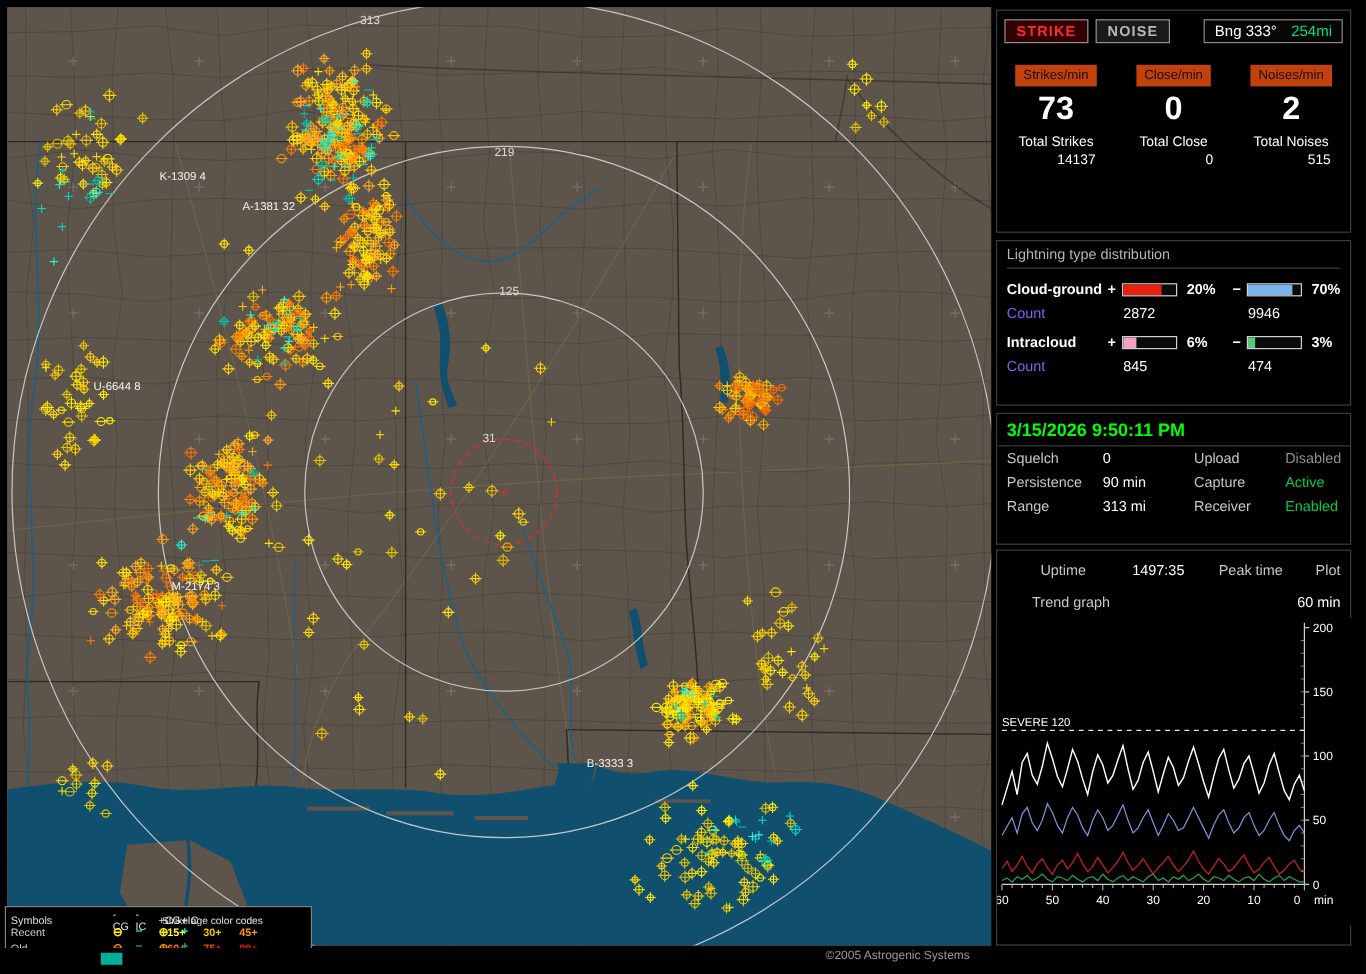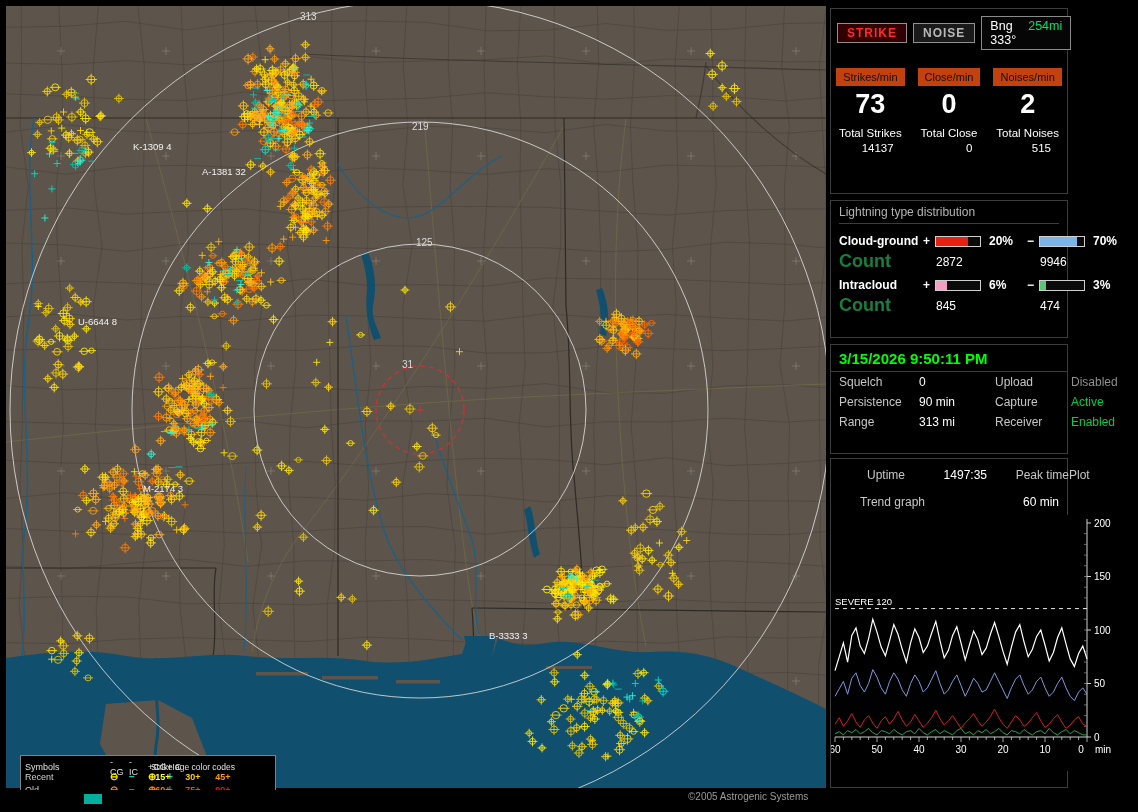--- a/index.html
+++ b/index.html
@@ -2,36 +2,36 @@
 <html><head>
 <meta charset="utf-8">
 <style>
   html,body{margin:0;padding:0;background:#000;width:1138px;height:812px;overflow:hidden;
     font-family:"Liberation Sans",sans-serif;}
   #stage{position:relative;width:1138px;height:812px;background:#000;}
   #map{position:absolute;left:6px;top:6px;width:820px;height:782px;background:#5d554c;}
   #map svg{display:block;}
   svg text{font-family:"Liberation Sans",sans-serif;}
   
-  #legend{position:absolute;left:20px;top:755px;width:256px;height:44px;background:#000;
+  #legend{position:absolute;left:4px;top:755px;width:256px;height:44px;background:#000;
     border:1px solid #808080;box-sizing:border-box;padding:1px 3px;}
   .lg-row{display:grid;grid-template-columns:42px 19px 19px 19px 25px 30px 30px 30px;
     align-items:center;height:13px;font-size:9px;color:#cfcfcf;}
   .lg-head{color:#e0e0e0;}
   .lg-c0{padding-left:1px;}
   .lg-s{text-align:center;font-weight:bold;font-size:10px;margin-left:44px;}
   .lg-title{grid-column:6/9;font-size:8.5px;text-align:center;color:#e0e0e0;}
   .lg-a{text-align:center;font-weight:bold;}
   
   #bottombar{position:absolute;left:0;top:790px;width:1138px;height:22px;background:#000;}
   #task-chip{position:absolute;left:84px;top:4px;width:18px;height:10px;background:#00b09c;}
   #copyright{position:absolute;left:688px;top:1px;color:#9a9a9a;font-size:10px;}
   
   #panel{position:absolute;left:830px;top:6px;width:302px;height:784px;background:#000;}
-  .sec{position:absolute;left:0;width:238px;border:1px solid #3c3c3c;background:#000;box-sizing:border-box;}
+  .sec{position:absolute;left:0;width:296px;border:1px solid #3c3c3c;background:#000;box-sizing:border-box;}
   .sec1{top:2px;height:186px;}
   .sec2{top:194px;height:138px;padding:4px 8px;}
   .sec3{top:338px;height:110px;}
   .sec4{top:452px;height:330px;padding-top:6px;text-align:right;}
   .row-top{display:flex;align-items:center;gap:6px;padding:7px 6px 0 6px;}
   .btn{font-weight:bold;font-size:12px;letter-spacing:1px;padding:2px 9px;border:1px solid #909090;cursor:pointer;font-family:inherit;}
   .btn-strike{color:#ff2a2a;background:#320000;}
   .btn-noise{color:#b8b8b8;background:#1a1a1a;}
   .bng{margin-left:auto;border:1px solid #8a8a8a;background:#060606;padding:2px 8px;font-size:12.5px;
     font-weight:normal;display:flex;gap:12px;}
@@ -47,21 +47,21 @@
   .row-tvals{display:flex;margin-top:3px;}
   .row-tvals span{flex:1;text-align:right;padding-right:16px;color:#fff;font-size:11.5px;box-sizing:border-box;}
   .dist-title{color:#b4b4b4;font-size:12px;border-bottom:1px solid #3c3c3c;padding-bottom:4px;margin-bottom:7px;}
   .dist-row{display:grid;grid-template-columns:84px 12px 50px 42px 12px 50px 38px;align-items:center;height:20px;}
   .dist-row .dn{color:#fff;font-weight:bold;font-size:12px;}
   .sign{color:#fff;font-weight:bold;font-size:12px;}
   .bar{width:44px;height:9px;border:1px solid #cfcfcf;background:#0a0a0a;display:inline-block;overflow:hidden;}
   .bar-fill{display:block;height:100%;}
   .pct{color:#fff;font-weight:bold;font-size:12px;padding-left:4px;}
   .count-row{display:grid;grid-template-columns:84px 104px 100px;height:20px;align-items:center;margin-bottom:4px;}
-  .count-row .cl{color:#15803d;font-size:18px;font-weight:bold;}
+  .count-row .cl{color:#8b5cf6;font-size:12px;}
   .count-row .cv{color:#fff;font-size:12px;padding-left:13px;}
   .datetime{color:#00ff00;font-size:15px;font-weight:bold;padding:5px 8px 4px 8px;border-bottom:1px solid #3c3c3c;}
   .st-row{display:grid;grid-template-columns:80px 76px 76px auto;padding:0 8px;height:20px;align-items:center;font-size:12px;}
   .st-row:first-of-type{margin-top:2px;}
   .lab{color:#c6c6c6;}
   .val{color:#fff;}
   .val.green{color:#00cc44;}
   .val.dim{color:#8f8f8f;}
   .s4-row{display:grid;grid-template-columns:66px 82px 82px auto;padding:0 8px;height:20px;align-items:center;font-size:12px;}
   .trend-row{display:grid;grid-template-columns:86px auto;padding:0 8px;height:22px;align-items:center;font-size:12px;margin-top:6px;}

